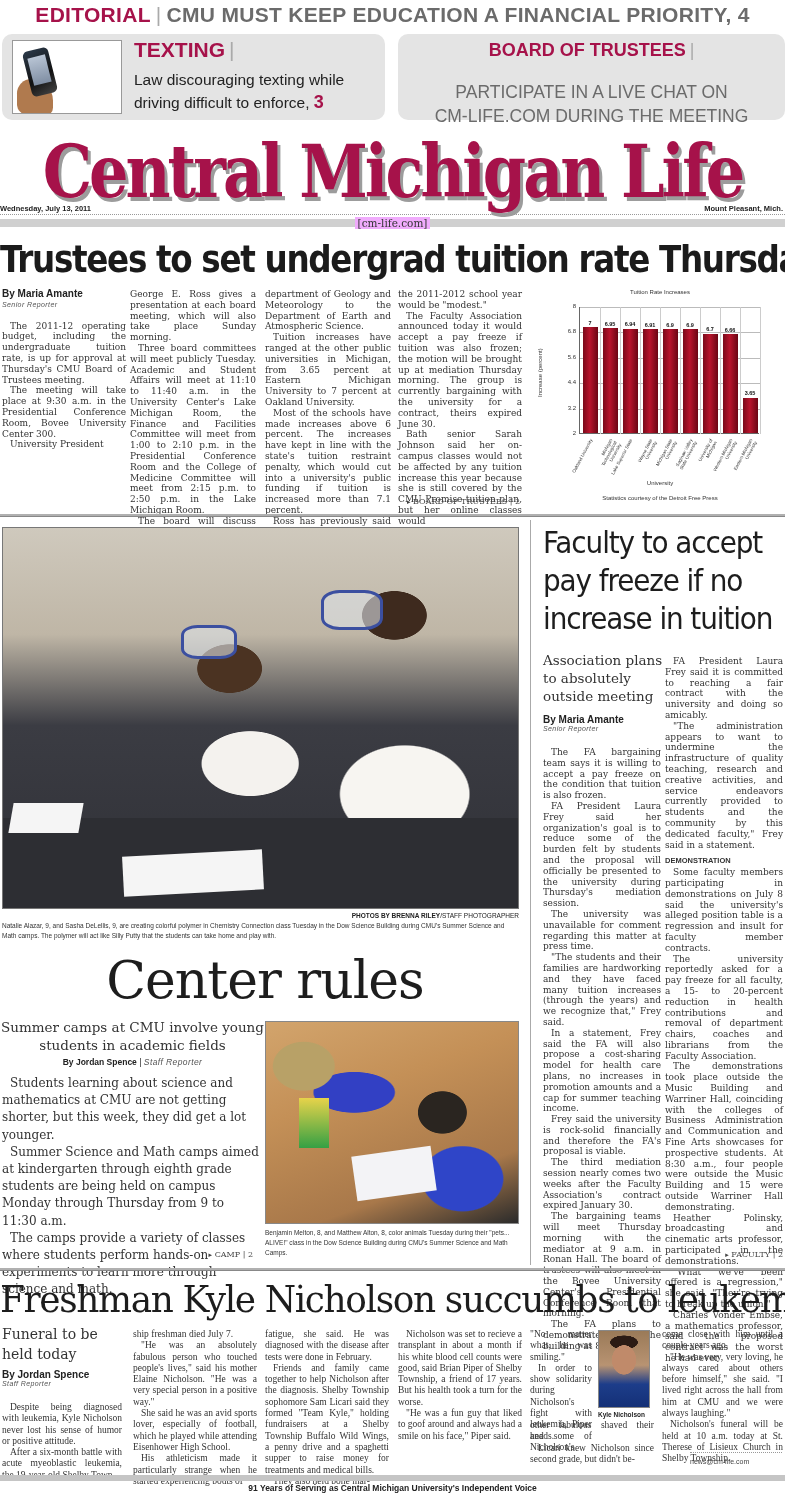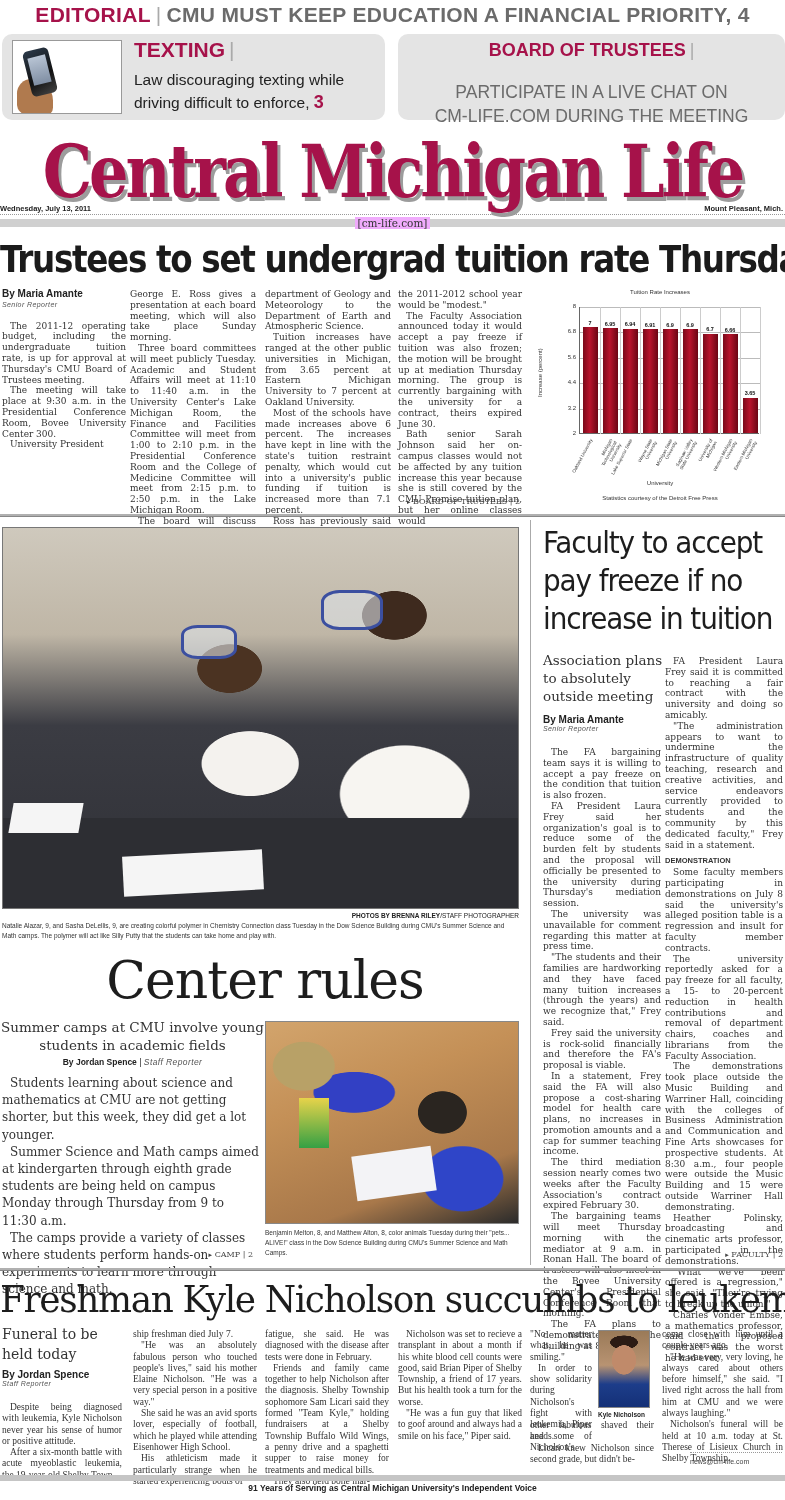--- a/index.html
+++ b/index.html
@@ -281,23 +281,23 @@
 <div class="abs fac-dek">Association plans to absolutely outside meeting</div>
 <div class="abs fac-by">
   <div class="byline">By Maria Amante</div>
   <div class="role">Senior Reporter</div>
 </div>
 <div class="abs col" style="left:543px; top:747px; width:118px;">
   <p>The FA bargaining team says it is willing to accept a pay freeze on the condition that tuition is also frozen.</p>
   <p>FA President Laura Frey said her organization's goal is to reduce some of the burden felt by students and the proposal will officially be presented to the university during Thursday's mediation session.</p>
   <p>The university was unavailable for comment regarding this matter at press time.</p>
   <p>"The students and their families are hardworking and they have faced many tuition increases (through the years) and we recognize that," Frey said.</p>
+  <p>In a statement, Frey said the FA will also propose a cost-sharing model for health care plans, no increases in promotion amounts and a cap for summer teaching income.</p>
   <p>Frey said the university is rock-solid financially and therefore the FA's proposal is viable.</p>
-  <p>In a statement, Frey said the FA will also propose a cost-sharing model for health care plans, no increases in promotion amounts and a cap for summer teaching income.</p>
-  <p>The third mediation session nearly comes two weeks after the Faculty Association's contract expired February 30.</p>
+  <p>The third mediation session nearly comes two weeks after the Faculty Association's contract expired January 30.</p>
   <p>The bargaining teams will meet Thursday morning with the mediator at 9 a.m. in Ronan Hall. The board of trustees will also meet in the Bovee University Center's Presidential Conference Room that morning.</p>
   <p>The FA plans to demonstrate outside the building at 8:30 a.m.</p>
 </div>
 <div class="abs col" style="left:665px; top:656px; width:118px;">
   <p>FA President Laura Frey said it is committed to reaching a fair contract with the university and doing so amicably.</p>
   <p>"The administration appears to want to undermine the infrastructure of quality teaching, research and creative activities, and service endeavors currently provided to students and the community by this dedicated faculty," Frey said in a statement.</p>
   <div style="font-family:'Liberation Sans',sans-serif; font-weight:bold; font-size:7.5px; color:#333; margin-top:6px;">DEMONSTRATION</div>
   <p>Some faculty members participating in demonstrations on July 8 said the university's alleged position table is a regression and insult for faculty member contracts.</p>
   <p>The university reportedly asked for a pay freeze for all faculty, a 15- to 20-percent reduction in health contributions and removal of department chairs, coaches and librarians from the Faculty Association.</p>
   <p>The demonstrations took place outside the Music Building and Warriner Hall, coinciding with the colleges of Business Administration and Communication and Fine Arts showcases for prospective students. At 8:30 a.m., four people were outside the Music Building and 15 were outside Warriner Hall demonstrating.</p>
@@ -309,21 +309,21 @@
 
 <div class="abs rule-heavy" style="top:1268px;"></div>
 
 <div class="abs kyle-hed">Freshman Kyle Nicholson succumbs to leukemia</div>
 <div class="abs kyle-dek">Funeral to be held today</div>
 <div class="abs" style="left:2px; top:1369px; width:120px;">
   <div class="byline">By Jordan Spence</div>
   <div class="role">Staff Reporter</div>
 </div>
 <div class="abs kyle-col" style="left:2px; top:1402px; width:120px;">
-  <p>Despite being diagnosed with leukemia, Kyle Nicholson never year his sense of humor or positive attitude.</p>
+  <p>Despite being diagnosed with leukemia, Kyle Nicholson never lost his sense of humor or positive attitude.</p>
   <p>After a six-month battle with acute myeoblastic leukemia, the 19-year-old Shelby Town-</p>
 </div>
 <div class="abs kyle-col" style="left:133px; top:1329px; width:124px;">
   <p style="text-indent:0">ship freshman died July 7.</p>
   <p>"He was an absolutely fabulous person who touched people's lives," said his mother Elaine Nicholson. "He was a very special person in a positive way."</p>
   <p>She said he was an avid sports lover, especially of football, which he played while attending Eisenhower High School.</p>
   <p>His athleticism made it particularly strange when he started experiencing bouts of</p>
 </div>
 <div class="abs kyle-col" style="left:265px; top:1329px; width:124px;">
   <p style="text-indent:0">fatigue, she said. He was diagnosed with the disease after tests were done in February.</p>

